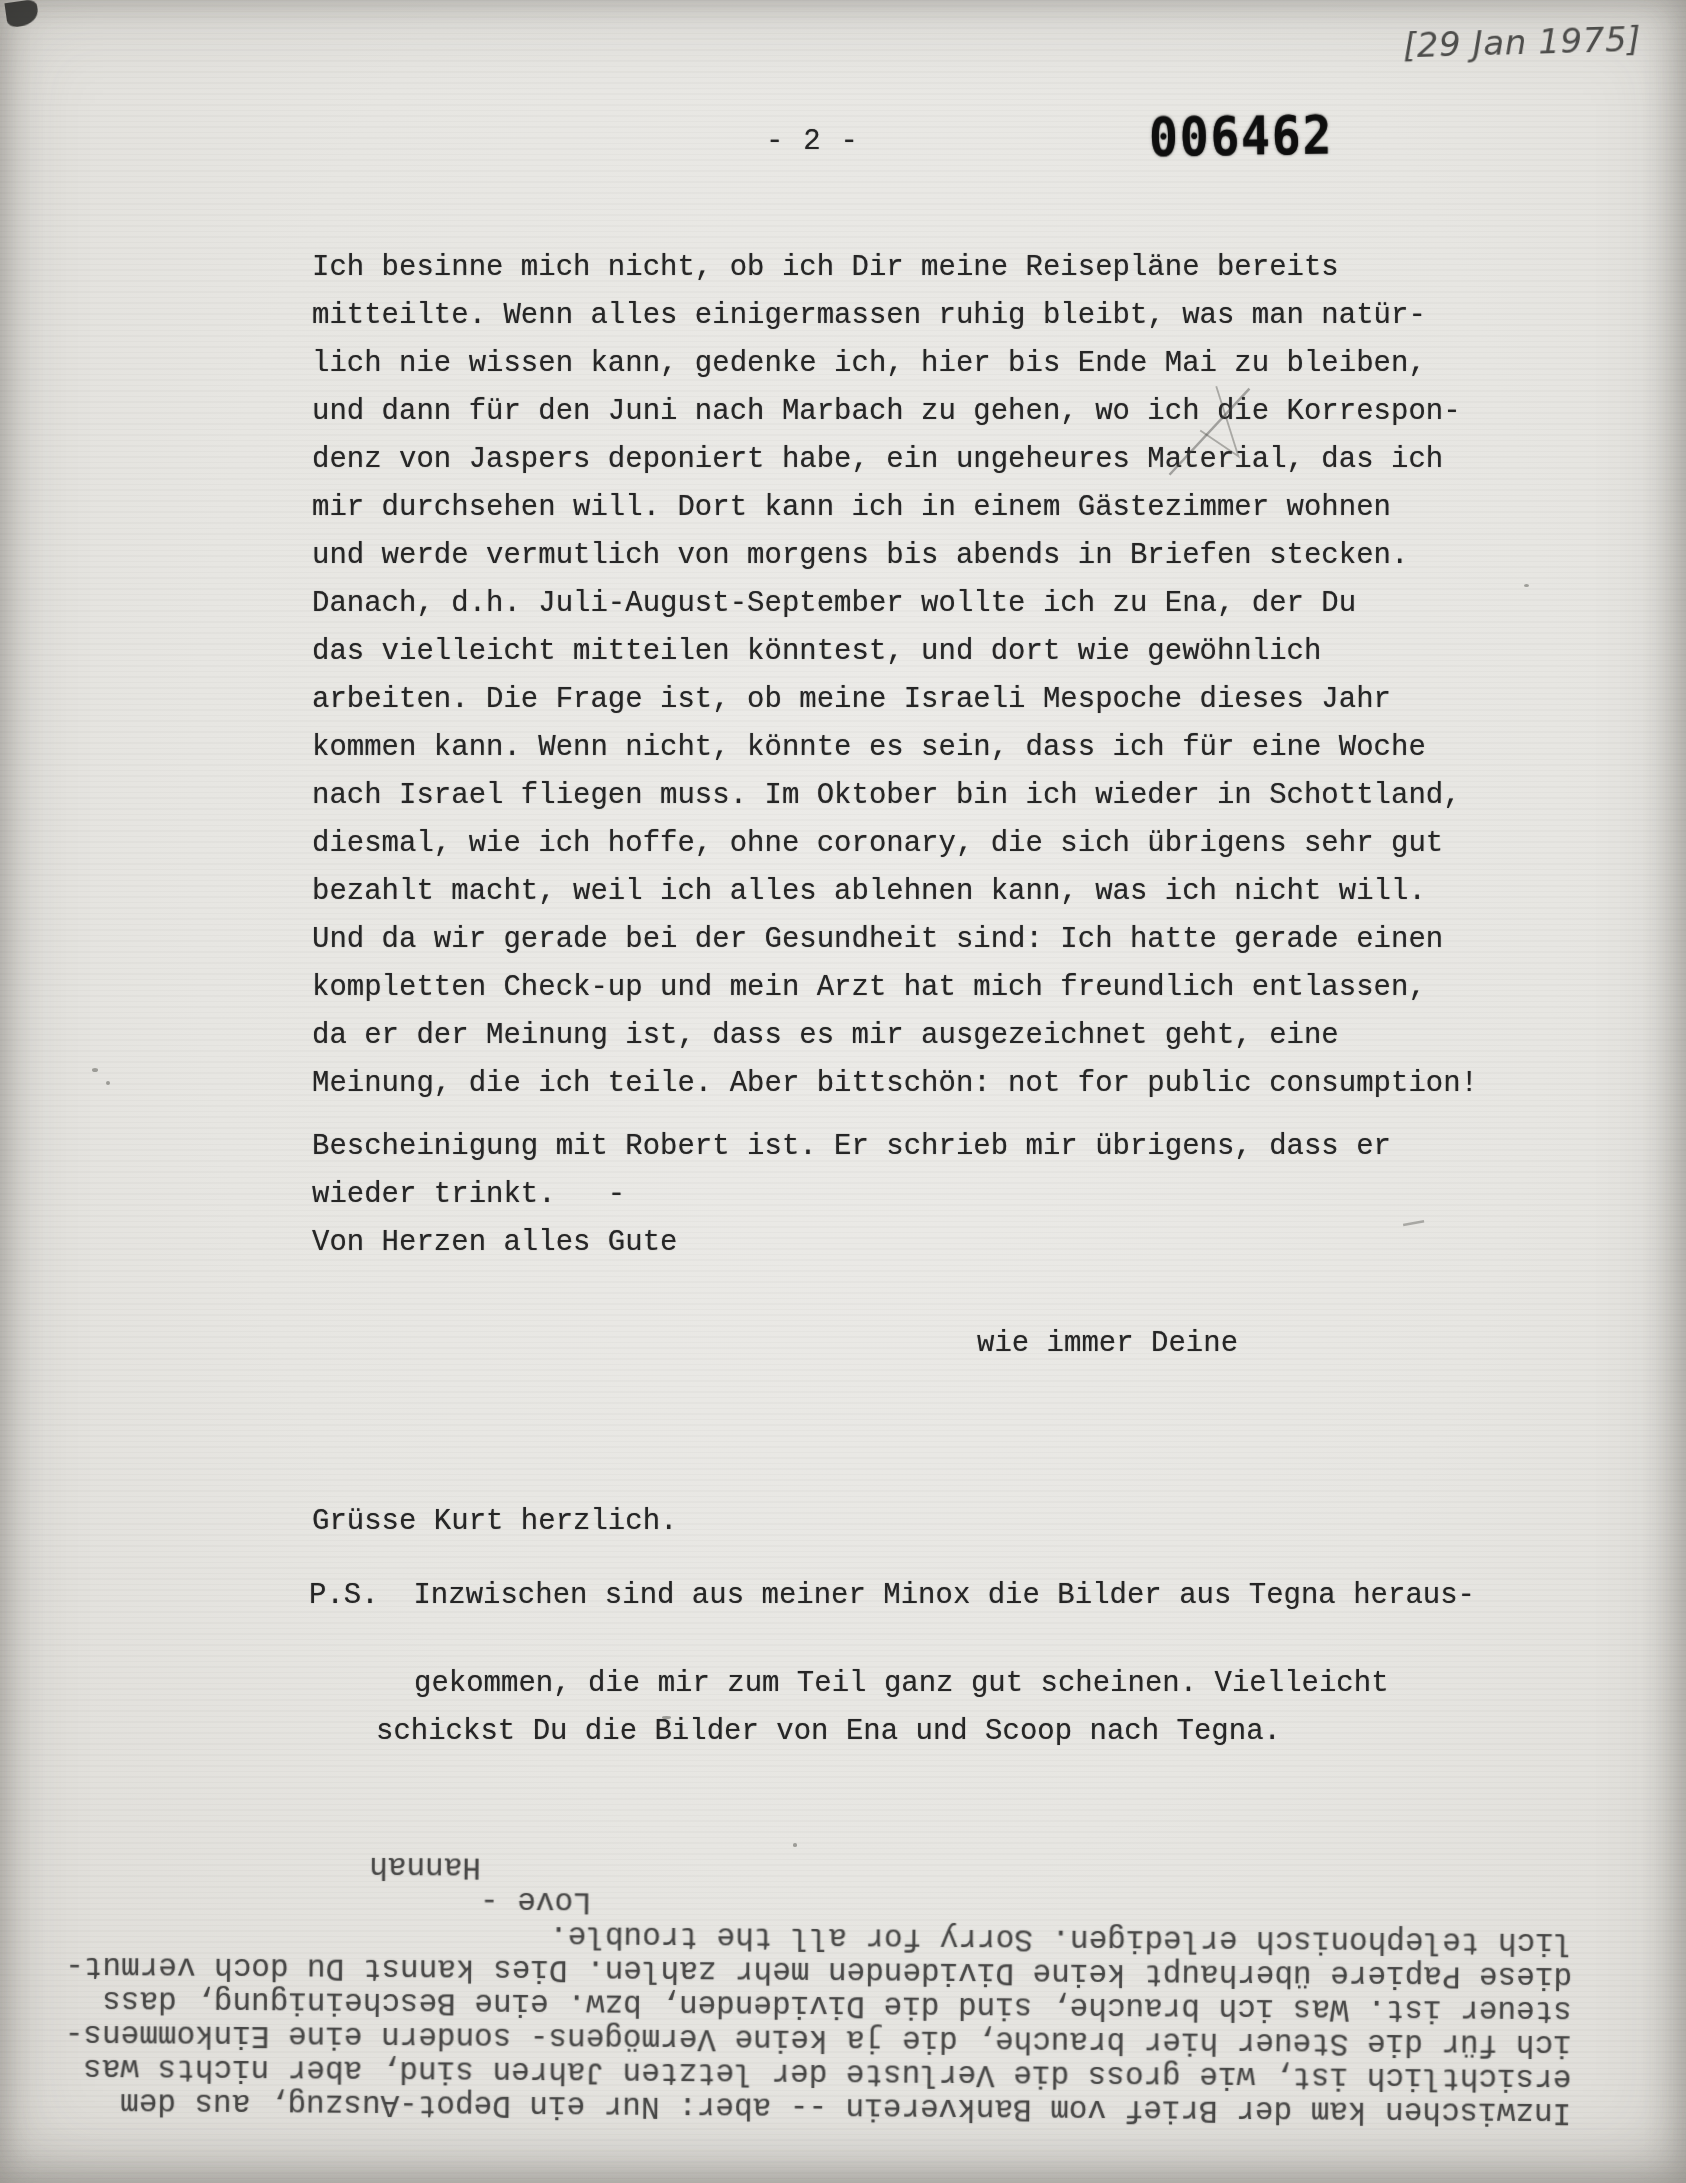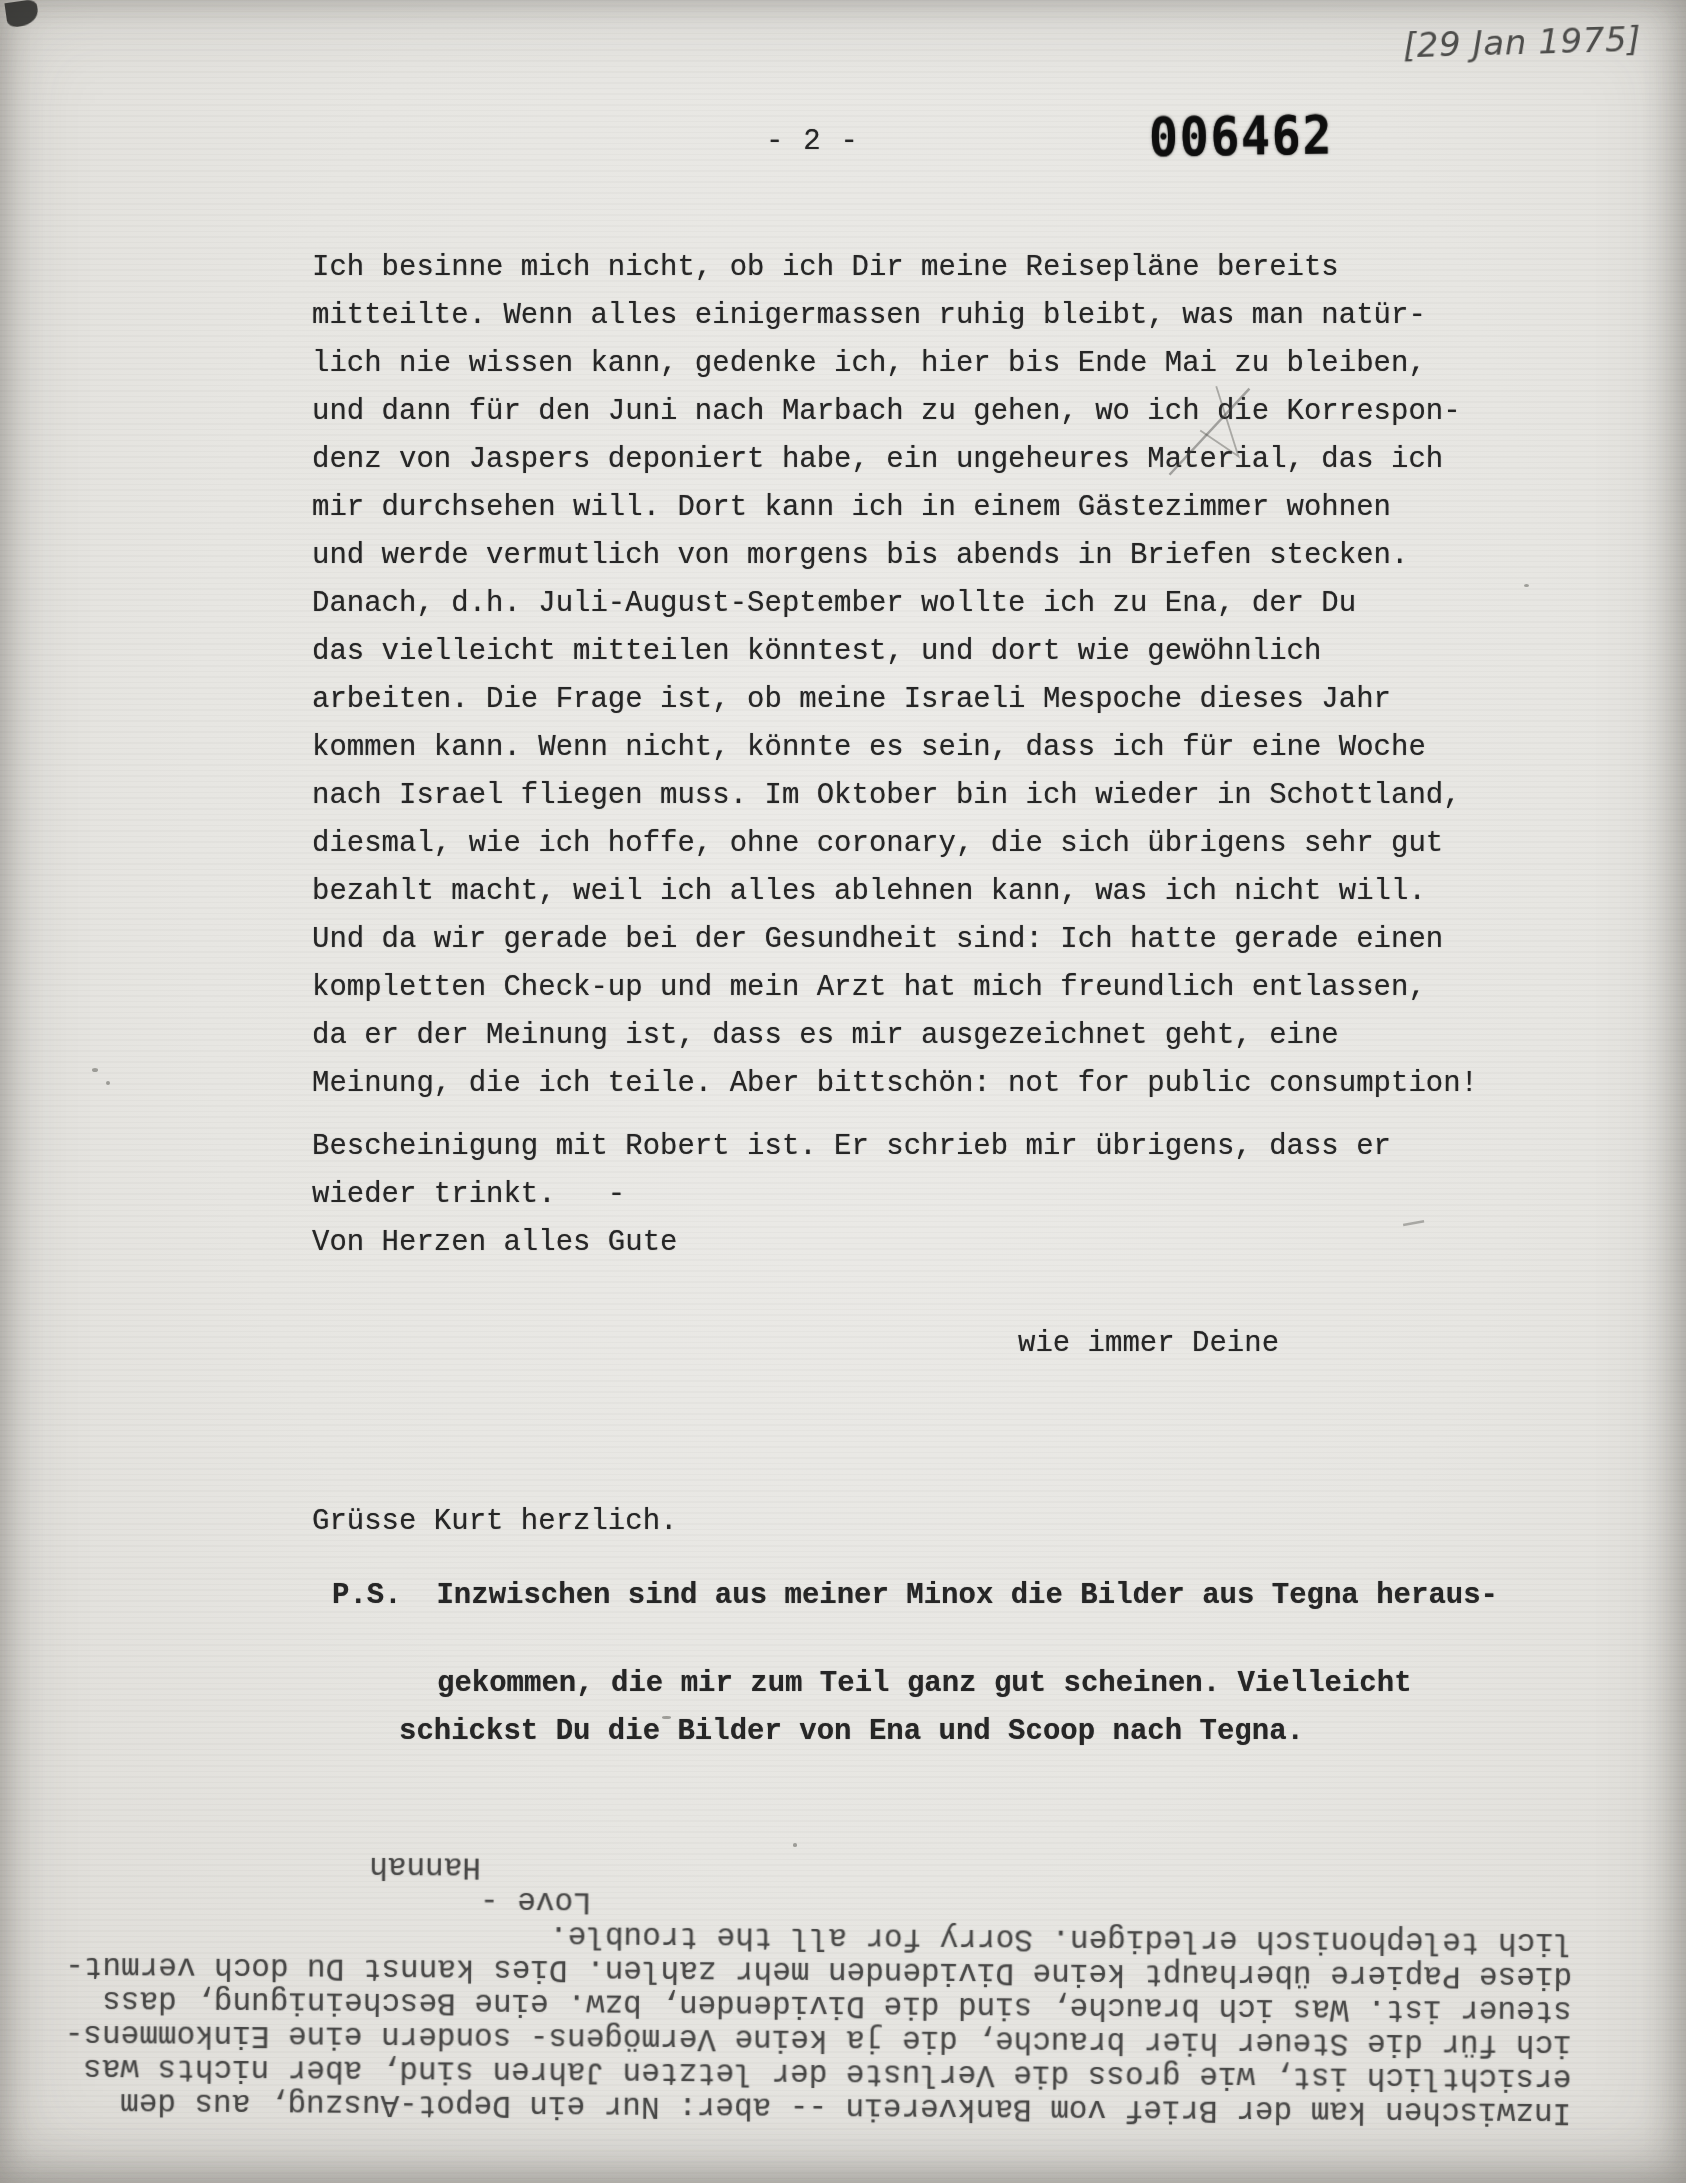--- a/index.html
+++ b/index.html
@@ -28,23 +28,23 @@
   }
   .typed{
     white-space:pre;
     text-shadow:0 0 1px rgba(25,25,25,.55);
     filter:blur(0.2px);
   }
   .body{position:absolute;font-size:29px;line-height:48px;}
   .line{white-space:pre;}
   .p1{left:312px;top:244px;}
   .p2{left:312px;top:1123px;}
-  .signoff{position:absolute;left:1018px;top:1327px;font-size:29px;}
+  .signoff{position:absolute;left:977px;top:1327px;font-size:29px;}
   .greeting{position:absolute;left:312px;top:1505px;font-size:29px;}
-  .ps{left:332px;top:1572px;font-weight:bold;}
+  .ps{left:309px;top:1572px;}
   .overstruck{
     font-weight:bold;
     text-decoration:line-through;
     text-shadow:0 0 1.8px rgba(15,15,15,.95),0.9px 0 0 #1c1c1c,-0.9px 0 0 #1c1c1c;
   }
   .page-number{
     position:absolute;left:766px;top:125px;
     font-size:29px;letter-spacing:1.2px;
   }
   .stamp{

